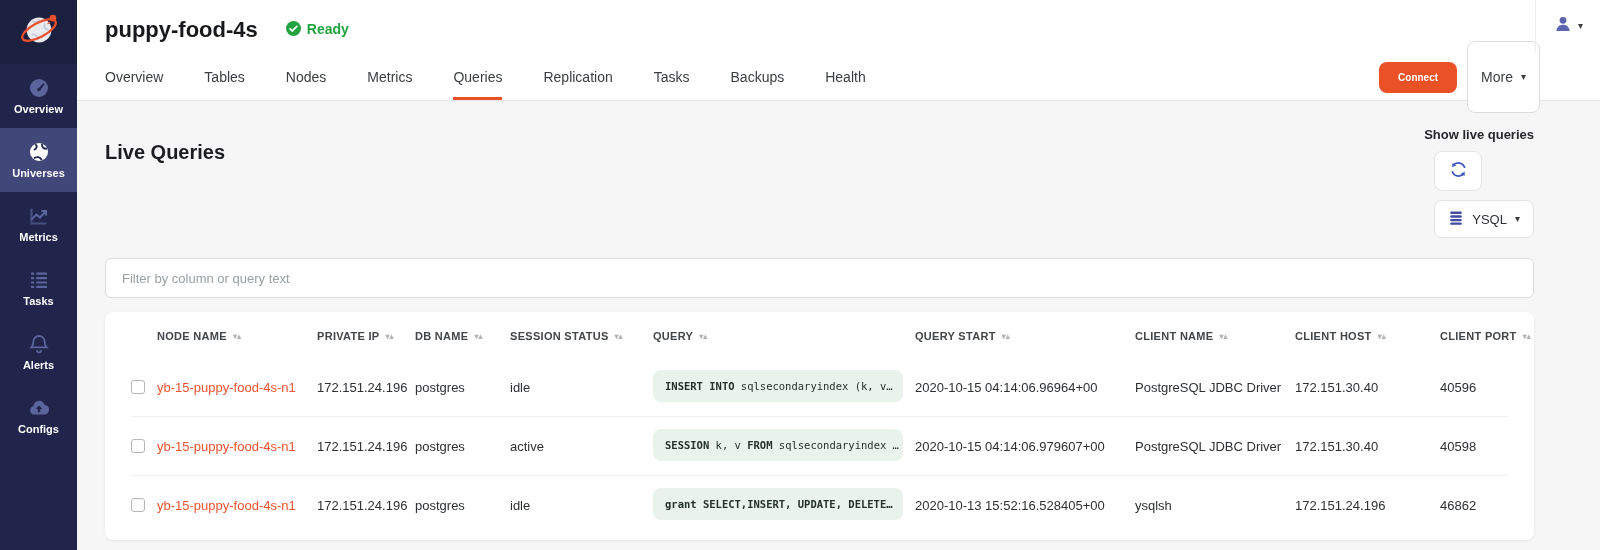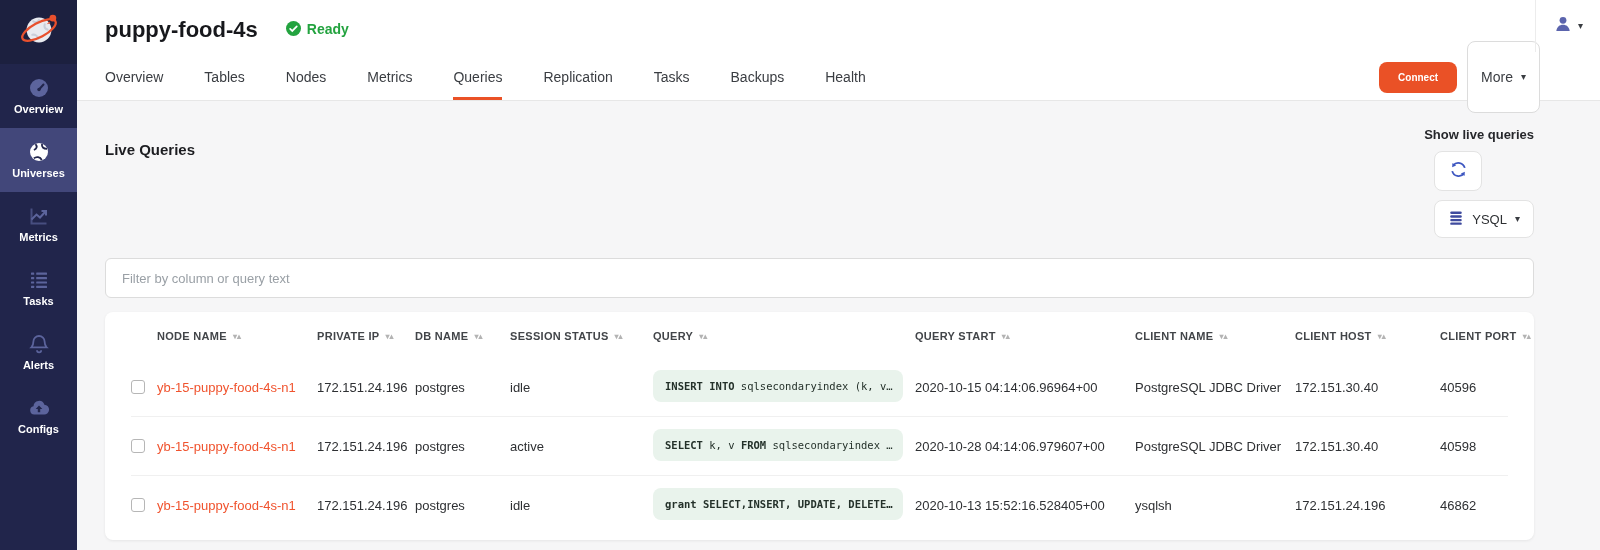--- a/index.html
+++ b/index.html
@@ -27,21 +27,21 @@
   .header-tabs{display:flex;align-items:stretch;height:46px;padding:0 60px 0 28px;}
   .tabs{display:flex;gap:41px;}
   .tab{display:flex;align-items:center;font-size:14px;color:#3a3d42;border-bottom:3px solid transparent;padding-top:2px;cursor:pointer;white-space:nowrap;}
   .tab.active{border-bottom-color:#ea5126;}
   .actions{margin-left:auto;display:flex;align-items:center;gap:10px;}
   .connect-btn{background:#ea5126;color:#fff;font-weight:bold;font-size:10px;border:none;border-radius:8px;padding:10px 19px;cursor:pointer;font-family:inherit;}
   .more-btn{background:#fff;border:1px solid #dcdcdc;border-radius:8px;padding:27px 13px;font-size:14px;color:#3a3d42;display:flex;gap:8px;align-items:center;cursor:pointer;font-family:inherit;}
   
   .content{flex:1;padding:26px 66px 0 28px;}
   .toolbar{display:flex;justify-content:space-between;align-items:flex-start;}
-  .lq-heading{font-size:15px;font-weight:bold;color:#1c1d21;margin-top:14px;}
+  .lq-heading{font-size:20px;font-weight:bold;color:#1c1d21;margin-top:14px;}
   .toolbar-right{display:flex;flex-direction:column;align-items:flex-end;gap:9px;}
   .show-live{font-size:13px;font-weight:bold;color:#26272b;}
   .btn-row{display:flex;gap:9px;flex-direction:column;}
   .icon-btn{width:46px;height:38px;background:#fff;border:1px solid #e3e3e3;border-radius:8px;display:flex;align-items:center;justify-content:center;cursor:pointer;}
   .ysql-btn{height:38px;box-sizing:border-box;padding:0 13px;display:flex;align-items:center;gap:8px;background:#fff;border:1px solid #e3e3e3;border-radius:8px;font-size:13px;color:#2e3033;cursor:pointer;font-family:inherit;}
   .filter-input{margin-top:20px;width:100%;box-sizing:border-box;height:40px;border:1px solid #dcdcdc;border-radius:6px;padding:0 16px;font-size:13px;color:#333;background:#fff;font-family:inherit;outline:none;}
   .filter-input::placeholder{color:#9aa0a6;}
   
   .card{margin-top:14px;background:#fff;border-radius:8px;box-shadow:0 1px 3px rgba(0,0,0,.07);padding:2px 26px 6px;}
   .trow{display:grid;grid-template-columns:26px 160px 98px 95px 143px 262px 220px 160px 145px 1fr;align-items:center;}
@@ -274,22 +274,22 @@
             <div class="cell">40596</div>
           </div>
           <div class="trow data">
             <div class="cell">
               <input type="checkbox" class="row-cb" style="">
             </div>
             <div class="cell"><span class="node-link">yb-15-puppy-food-4s-n1</span></div>
             <div class="cell">172.151.24.196</div>
             <div class="cell">postgres</div>
             <div class="cell">active</div>
-            <div class="cell"><span class="chip"><b>SELECT</b><span> k, v </span><b>FROM</b><span> sqlsecondaryindex …</span></span></div>
-            <div class="cell">2020-10-28 04:14:06.979607+00</div>
+            <div class="cell"><span class="chip"><b>SESSION</b><span> k, v </span><b>FROM</b><span> sqlsecondaryindex …</span></span></div>
+            <div class="cell">2020-10-15 04:14:06.979607+00</div>
             <div class="cell">PostgreSQL JDBC Driver</div>
             <div class="cell">172.151.30.40</div>
             <div class="cell">40598</div>
           </div>
           <div class="trow data">
             <div class="cell">
               <input type="checkbox" class="row-cb" style="">
             </div>
             <div class="cell"><span class="node-link">yb-15-puppy-food-4s-n1</span></div>
             <div class="cell">172.151.24.196</div>

